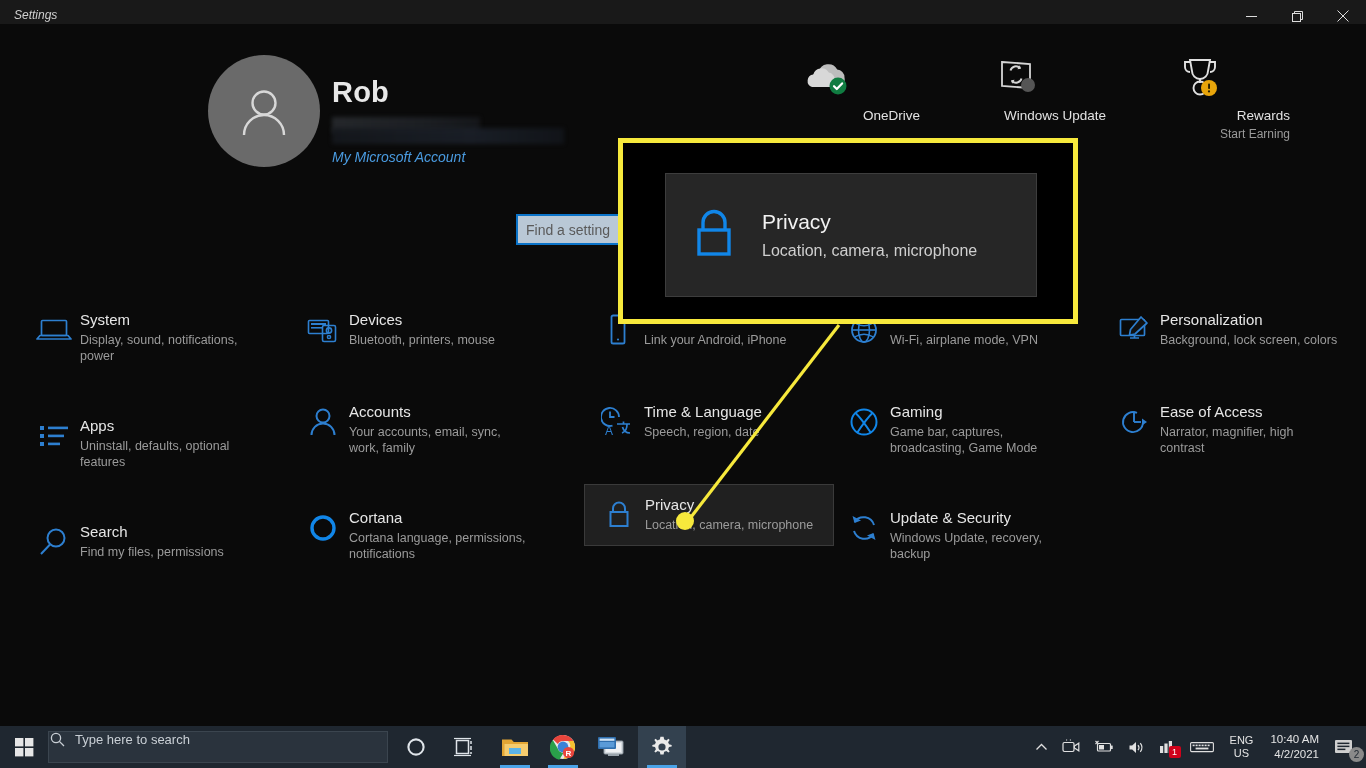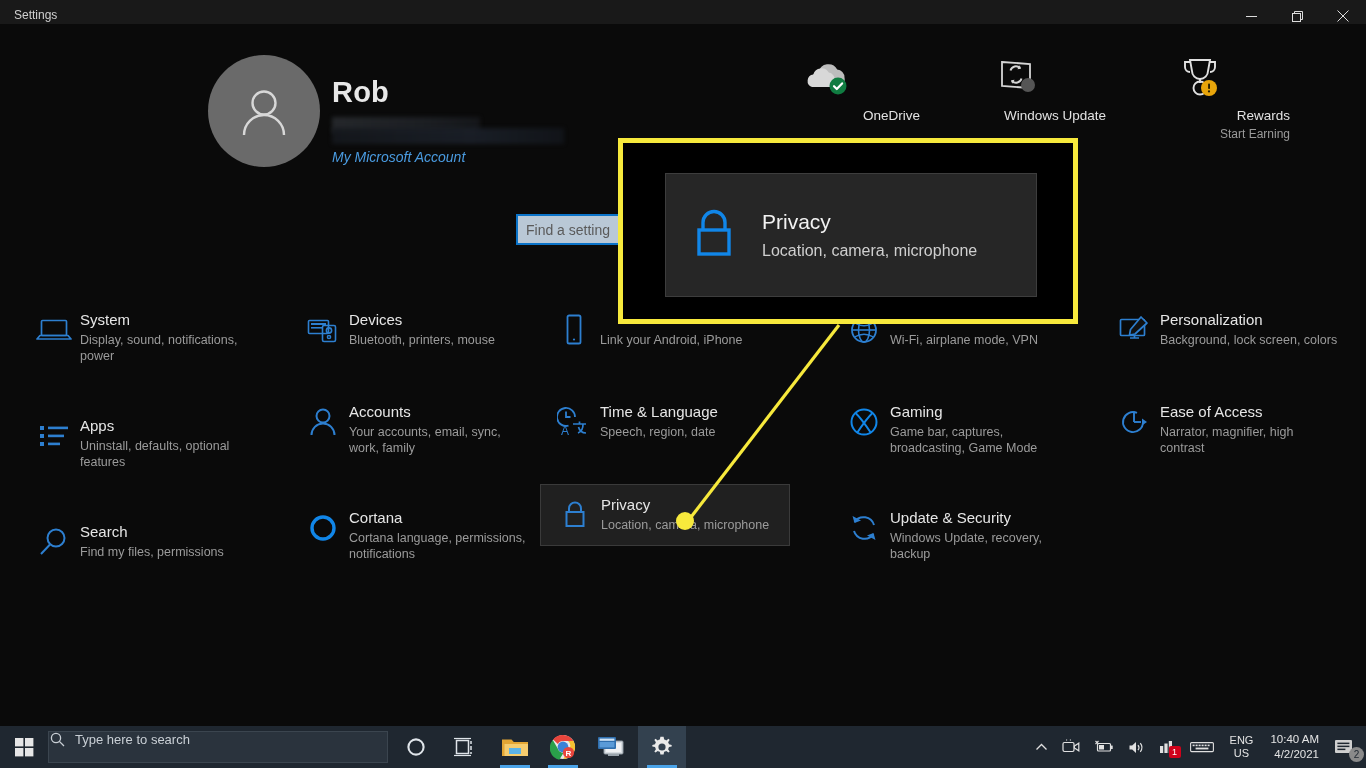--- a/index.html
+++ b/index.html
@@ -8,20 +8,21 @@
     background: #000;
     font-family: "Liberation Sans", sans-serif;
     overflow: hidden;
   }
   #root { position: relative; width: 1366px; height: 768px; background: #0a0a0a; }
 
   
   .titlebar {
     position: absolute; top: 0; left: 0; width: 1366px; height: 24px;
     background: #191919;
+    font-style: italic;
   }
   .titlebar-text {
     position: absolute; left: 14px; top: 8px;
     font-size: 12px; color: #d0d0d0;
   }
   .wincontrols { position: absolute; right: 0; top: 0; height: 32px; display: flex; }
   .wc {
     width: 46px; height: 32px; display: flex; align-items: center; justify-content: center;
     color: #dcdcdc;
   }
@@ -310,21 +311,21 @@
             <circle cx="15" cy="15" r="11" fill="none" stroke="#1186e8" stroke-width="3.4"></circle>
           </svg>
         </div>
         <div class="tbody">
           <div class="ttitle">Cortana</div>
           <div class="tsub">Cortana language, permissions, notifications</div>
         </div>
       </div>
     </div>
 
-    <div class="gcol" style="left:520px">
+    <div class="gcol" style="left:564px">
       <div class="tile">
         <div class="ticon">
           <svg width="24" height="34" viewBox="0 0 24 34">
             <rect x="5.5" y="2.5" width="13" height="28" rx="1.6" fill="none" stroke="#2d7fd0" stroke-width="1.8"></rect>
             <circle cx="12" cy="26.5" r="1.1" fill="#2d7fd0"></circle>
           </svg>
         </div>
         <div class="tbody">
           <div class="ttitle" style="visibility:hidden">Phone</div>
           <div class="tsub">Link your Android, iPhone</div>

